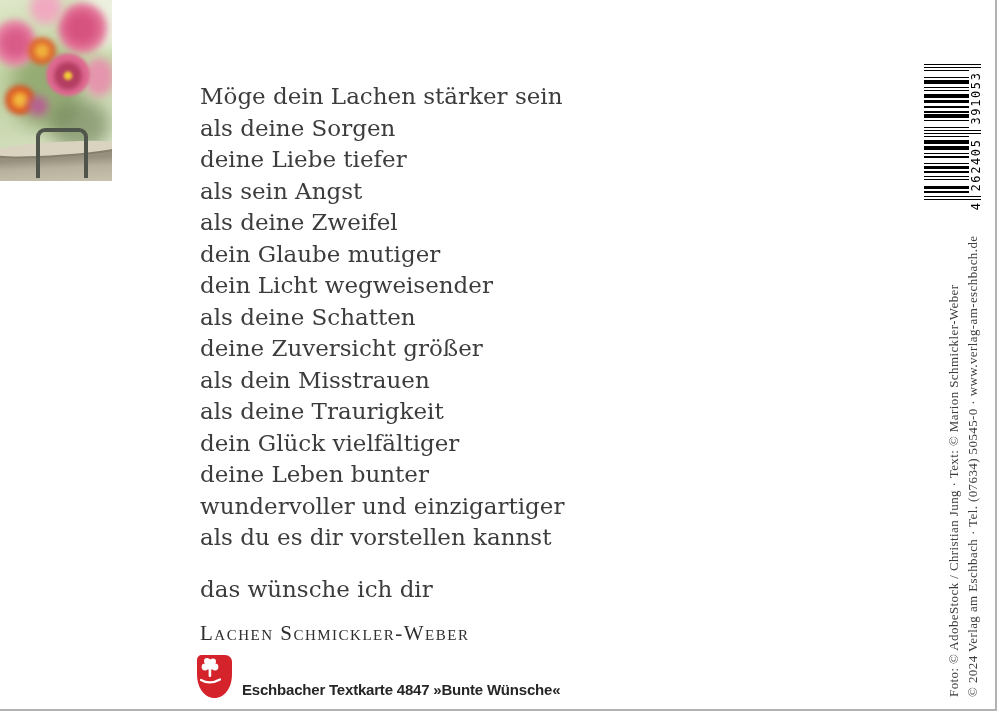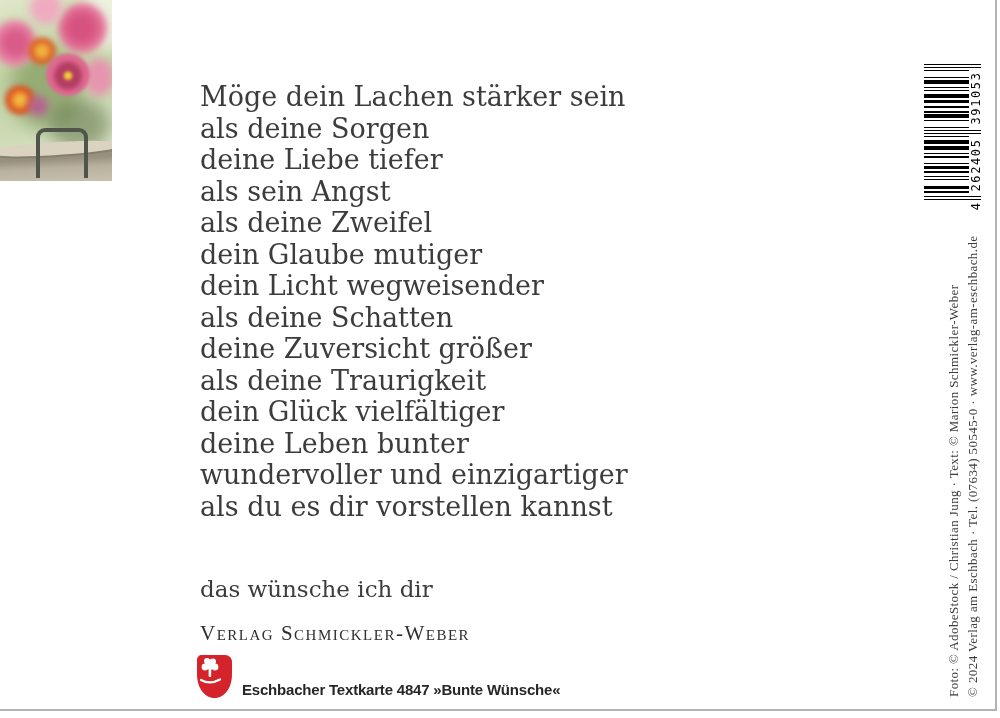--- a/index.html
+++ b/index.html
@@ -29,21 +29,21 @@
   .ph-rim    { position:absolute; left:-10px; top:142px; width:132px; height:13px; background:#d9d3c0;
                border-radius:50% 50% 45% 45%; transform:rotate(-3.5deg);
                box-shadow:0 2px 0 #857f6e; }
   .ph-handle { position:absolute; left:36px; top:128px; width:52px; height:50px;
                border:4px solid #50554b; border-bottom:none; border-radius:9px 9px 0 0; }
 
   
   .title { position:absolute; left:200px; top:30px; font-size:23px; font-weight:700;
            letter-spacing:4px; color:#d5232b; font-family:"Liberation Sans", sans-serif; }
   .poem  { position:absolute; left:200px; top:81px; font-family:"DejaVu Serif", serif;
-           font-size:27px; line-height:31.5px; color:#3c3c3c; }
+           font-size:23px; line-height:31.5px; color:#3c3c3c; }
   .closing { position:absolute; left:200px; top:576px; font-family:"DejaVu Serif", serif;
              font-size:23px; color:#3c3c3c; }
   .author  { position:absolute; left:200px; top:621px; font-family:"Liberation Serif", serif;
              font-variant:small-caps; font-size:21px; letter-spacing:1.5px; color:#2e2e2e; }
 
   
   .imprint { position:absolute; left:197px; top:655px; display:flex; align-items:flex-end; }
   .logo { width:35px; height:43px; flex:0 0 auto; }
   .imprint-text { margin-left:10px; font-family:"Liberation Sans", sans-serif; font-weight:700;
                   font-size:15px; letter-spacing:-0.2px; color:#262626; padding-top:2px; }
@@ -94,30 +94,31 @@
 
   <div class="poem-line">Möge dein Lachen stärker sein</div>
       <div class="poem-line">als deine Sorgen</div>
       <div class="poem-line">deine Liebe tiefer</div>
       <div class="poem-line">als sein Angst</div>
       <div class="poem-line">als deine Zweifel</div>
       <div class="poem-line">dein Glaube mutiger</div>
       <div class="poem-line">dein Licht wegweisender</div>
       <div class="poem-line">als deine Schatten</div>
       <div class="poem-line">deine Zuversicht größer</div>
+      <div class="poem-line">als dein Misstrauen</div>
       <div class="poem-line">als deine Traurigkeit</div>
       <div class="poem-line">dein Glück vielfältiger</div>
       <div class="poem-line">deine Leben bunter</div>
       <div class="poem-line">wundervoller und einzigartiger</div>
       <div class="poem-line">als du es dir vorstellen kannst</div>
     </div>
 
   <div class="closing">das wünsche ich dir</div>
 
-  <div class="author">Verlag Schmickler-Weber</div>
+  <div class="author">Lachen Schmickler-Weber</div>
 
   <div class="imprint">
     <svg class="logo" viewBox="0 0 35 43" aria-hidden="true">
       <path d="M5,0 H28 C32,0 35,3 35,7 V19 C35,33 27.5,43 17.5,43 C7.5,43 0,33 0,19 V5 C0,2 2,0 5,0 Z" fill="#d5232b"></path>
       <g fill="#ffffff">
         <circle cx="13" cy="9.5" r="5.2"></circle>
         <circle cx="8" cy="12" r="3.4"></circle>
         <circle cx="18" cy="12" r="3.4"></circle>
         <circle cx="10" cy="6" r="3"></circle>
         <circle cx="16" cy="6.5" r="3"></circle>

